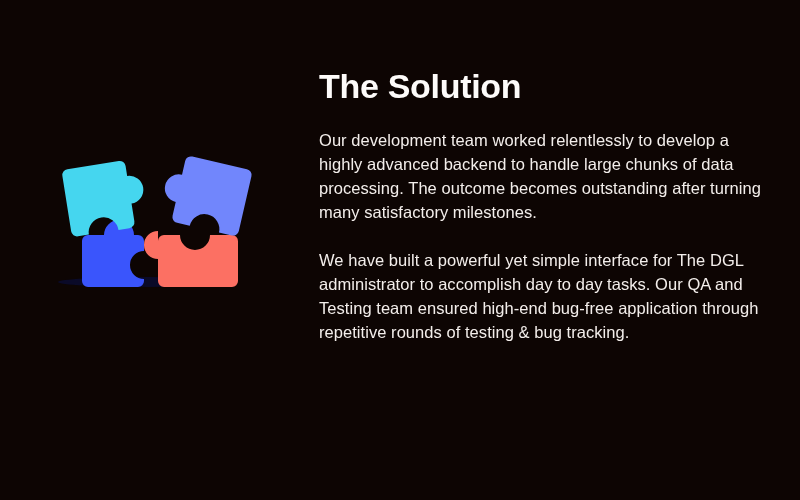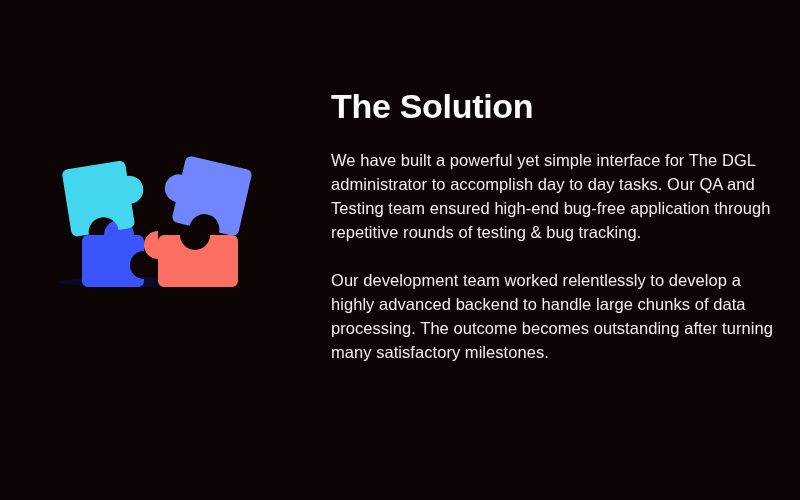--- a/index.html
+++ b/index.html
@@ -33,23 +33,22 @@
   .illustration svg {
     display: block;
     width: 300px;
     height: 170px;
   }
 
   
   .content {
     position: absolute;
     left: 319px;
-    top: 86px;
+    top: 66px;
     width: 452px;
-    margin-left: 12px;
   }
   .headline {
     margin: 0 0 22px 0;
     font-size: 34px;
     line-height: 40px;
     font-weight: bold;
     letter-spacing: -0.3px;
     color: #fdfbfa;
   }
   .para {
@@ -131,17 +130,17 @@
                  A 14 14 0 1 1 178 42
                  L 178 28
                  A 6 6 0 0 1 184 22 Z"></path>
       </g>
 
     </svg>
   </div>
 
   <div class="content">
     <h1 class="headline">The Solution</h1>
+    <p class="para">Our development team worked relentlessly to develop a highly advanced backend to handle large chunks of data processing. The outcome becomes outstanding after turning many satisfactory milestones.</p>
     <p class="para">We have built a powerful yet simple interface for The DGL administrator to accomplish day to day tasks. Our QA and Testing team ensured high-end bug-free application through repetitive rounds of testing &amp; bug tracking.</p>
-    <p class="para">Our development team worked relentlessly to develop a highly advanced backend to handle large chunks of data processing. The outcome becomes outstanding after turning many satisfactory milestones.</p>
   </div>
 
 </div>
 
 </body></html>

